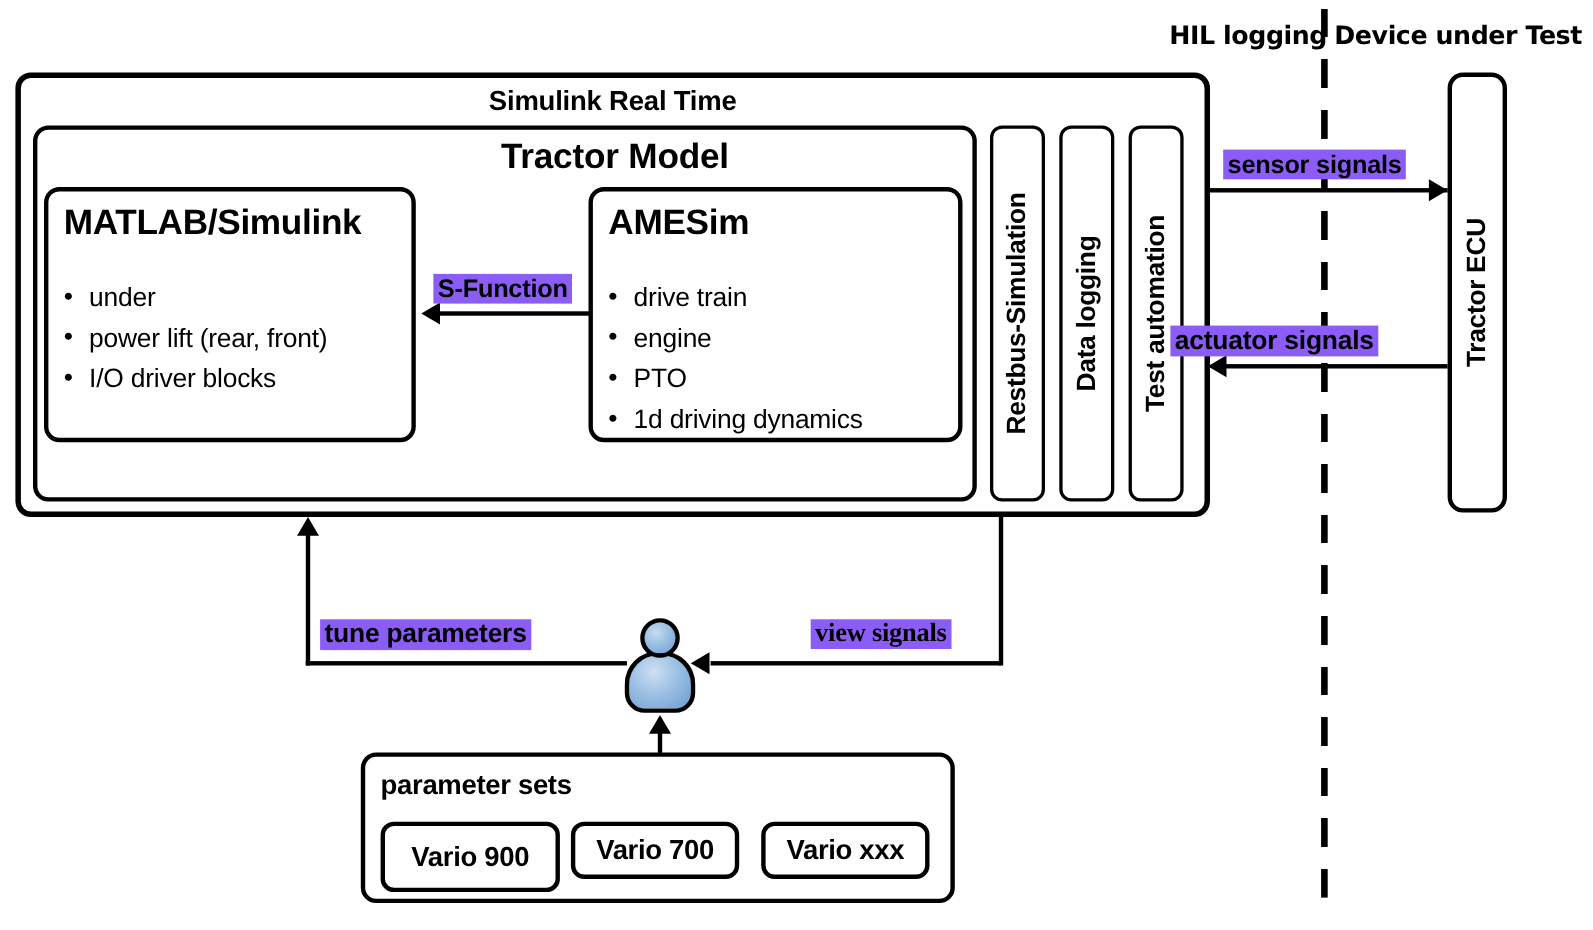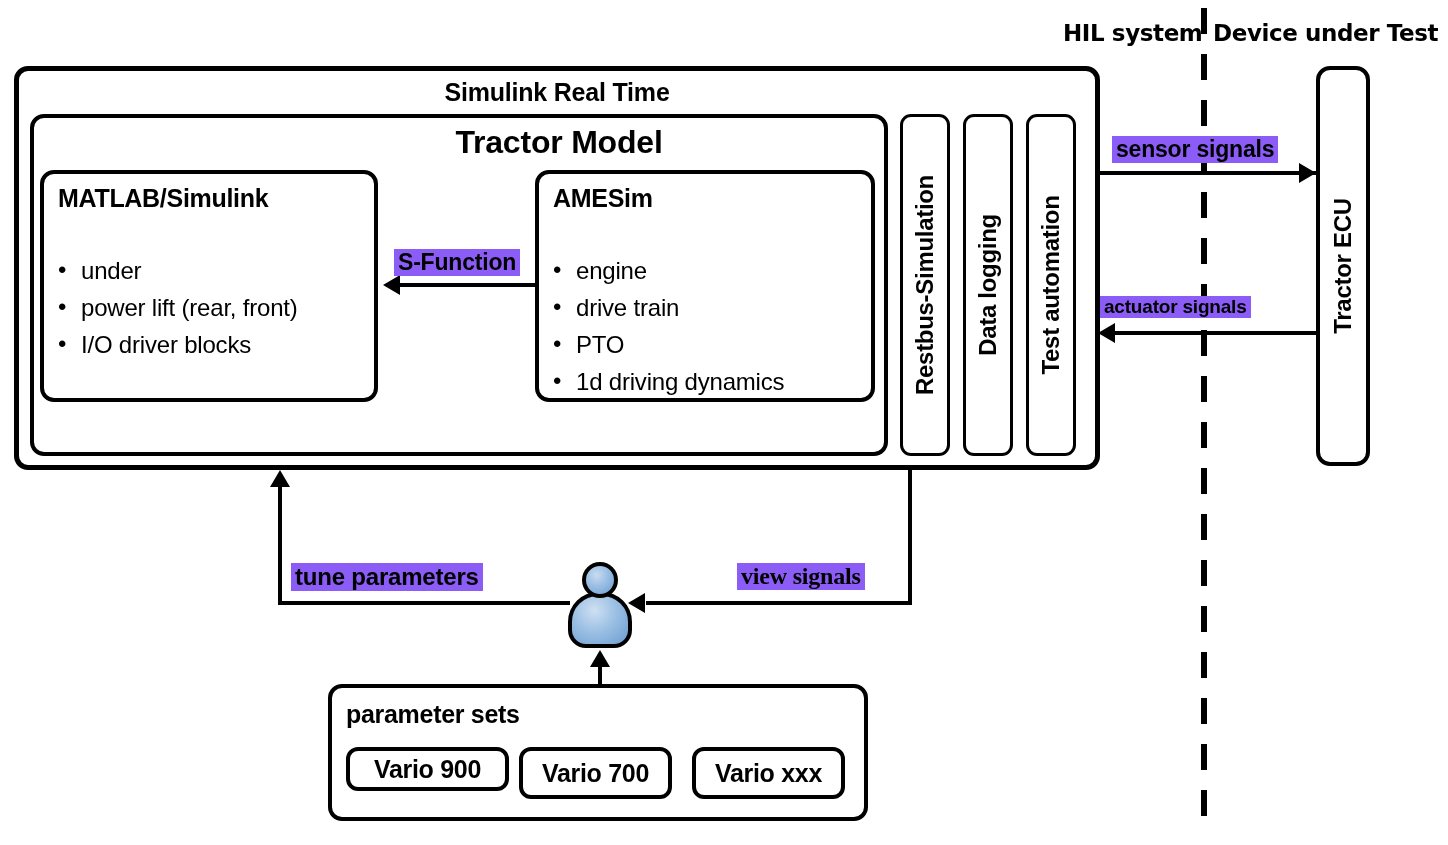--- a/index.html
+++ b/index.html
@@ -55,21 +55,21 @@
   }
   .t-tm {
     top: 124px; left: 0; width: 1058px;
     text-align: center;
     font-size: 32px;
   }
   .box-head {
     position: absolute;
     top: 10px; left: 14px;
     font-weight: bold;
-    font-size: 25px;
+    font-size: 32px;
     white-space: nowrap;
     letter-spacing: -0.3px;
   }
 
   
   ul.bul {
     position: absolute;
     margin: 0;
     padding: 0;
     list-style: none;
@@ -194,21 +194,21 @@
     align-items: center;
     justify-content: center;
     letter-spacing: -0.3px;
   }
 </style>
 </head>
 <body>
 
 <div id="canvas">
 
-  <div class="hdr" style="left:1063px; top:20px;">HIL system</div>
+  <div class="hdr" style="left:1063px; top:20px;">HIL logging</div>
   <div class="hdr" style="left:1213px; top:20px;">Device under Test</div>
 
   <div class="divider"></div>
 
   <div class="blk thick" style="left:14px; top:66px; width:1086px; height:404px;">
   </div>
   <div class="ttl t-srt" style="left:14px;">Simulink Real Time</div>
 
   <div class="blk" style="left:30px; top:114px; width:858px; height:342px;">
   </div>
@@ -219,22 +219,22 @@
     <ul class="bul" style="left:14px; top:78px;">
       <li>under</li>
       <li>power lift (rear, front)</li>
       <li>I/O driver blocks</li>
     </ul>
   </div>
 
   <div class="blk" style="left:535px; top:170px; width:340px; height:232px;">
     <div class="box-head">AMESim</div>
     <ul class="bul" style="left:14px; top:78px;">
+      <li>drive train</li>
       <li>engine</li>
-      <li>drive train</li>
       <li>PTO</li>
       <li>1d driving dynamics</li>
     </ul>
   </div>
 
   <div class="ln h" style="left:398px; top:283px; width:138px;"></div>
   <div class="arw left" style="left:383px; top:275px;"></div>
   <div class="lbl" style="left:394px; top:249px; font-size:23px;">S-Function</div>
 
   <div class="blk thin" style="left:900px; top:114px; width:50px; height:342px;">
@@ -260,21 +260,21 @@
       <div class="vtxt">Tractor ECU</div>
     </div>
   </div>
 
   <div class="ln h" style="left:1100px; top:171px; width:216px;"></div>
   <div class="arw right" style="left:1299px; top:163px;"></div>
   <div class="lbl" style="left:1112px; top:136px; font-size:23px;">sensor signals</div>
 
   <div class="ln h" style="left:1105px; top:331px; width:211px;"></div>
   <div class="arw left" style="left:1098px; top:323px;"></div>
-  <div class="lbl" style="left:1100px; top:296px; font-size:19px;">actuator signals</div>
+  <div class="lbl" style="left:1064px; top:296px; font-size:24px;">actuator signals</div>
 
   <div class="ln v" style="left:908px; top:468px; height:137px;"></div>
   <div class="ln h" style="left:646px; top:601px; width:264px;"></div>
   <div class="arw left" style="left:628px; top:593px;"></div>
   <div class="lbl" style="left:737px; top:563px; font-size:24px;font-family:Liberation Serif, serif;">view signals</div>
 
   <div class="ln h" style="left:278px; top:601px; width:292px;"></div>
   <div class="ln v" style="left:278px; top:486px; height:119px;"></div>
   <div class="arw up" style="left:270px; top:470px;"></div>
   <div class="lbl" style="left:291px; top:563px; font-size:24px;">tune parameters</div>
@@ -282,18 +282,18 @@
   <div class="actor">
     <div class="body"></div>
     <div class="head"></div>
   </div>
 
   <div class="ln v" style="left:598px; top:665px; height:27px;"></div>
   <div class="arw up" style="left:590px; top:650px;"></div>
 
   <div class="blk" style="left:328px; top:684px; width:540px; height:137px;">
     <div class="box-head" style="top:12px; left:14px; font-size:25px;">parameter sets</div>
-    <div class="chip" style="left:14px; top:59px; width:163px; height:44px;">Vario 900</div>
+    <div class="chip" style="left:14px; top:59px; width:163px; height:64px;">Vario 900</div>
     <div class="chip" style="left:187px; top:59px; width:153px; height:52px;">Vario 700</div>
     <div class="chip" style="left:360px; top:59px; width:153px; height:52px;">Vario xxx</div>
   </div>
 
 </div>
 
 </body></html>

